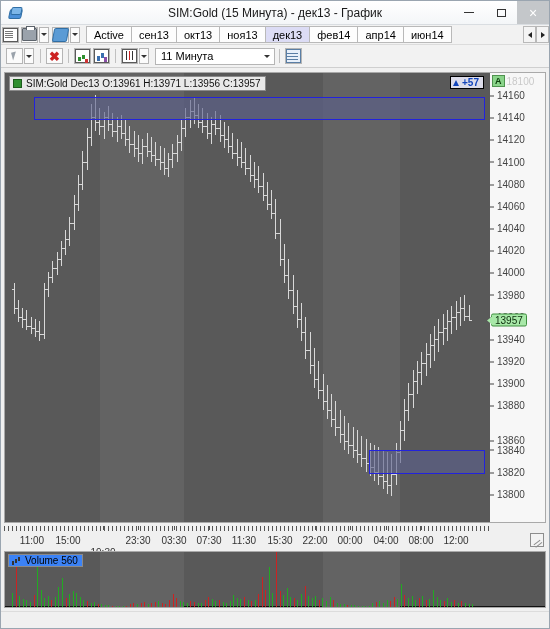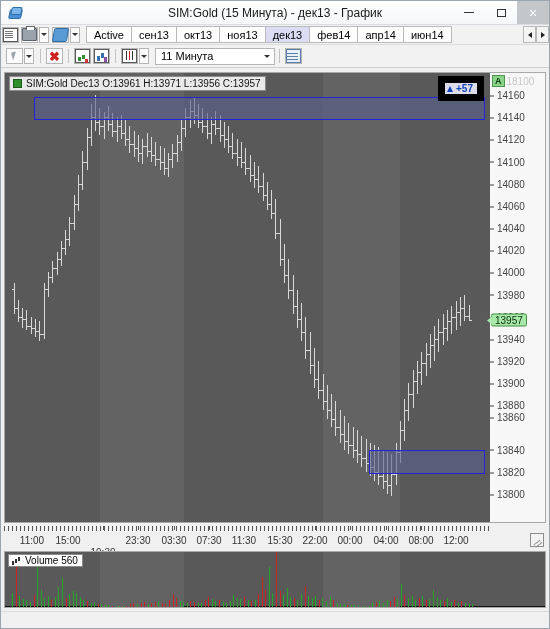--- a/index.html
+++ b/index.html
@@ -412,21 +412,21 @@
     width: 7px; height: 7px;
     background: #2f8f2f;
     border: 1px solid #1d5c1d;
     flex: none;
   }
 
   .delta-badge {
     position: absolute;
     right: 6px; top: 3px;
     background: #dcdcea;
-    border: 7px solid #000000;
+    border: 1px solid #000000;
     font-size: 10px;
     color: #1144bb;
     font-weight: bold;
     padding: 0 4px 0 2px;
     display: flex;
     align-items: center;
     gap: 3px;
     z-index: 6;
   }
   .up-arrow {
@@ -556,21 +556,21 @@
   }
   .vol-axis {
     width: 55px;
     position: relative;
     background: #f7f7f7;
     flex: none;
   }
   .vol-legend {
     position: absolute;
     left: 3px; top: 2px;
-    background: #ffffff;
+    background: #3b82f6;
     border: 1px solid #8a8a8a;
     font-size: 10px;
     padding: 0px 4px 0px 3px;
     display: flex;
     align-items: center;
     gap: 4px;
     z-index: 5;
     white-space: nowrap;
   }
   .vbar { position: absolute; bottom: 0; width: 1px; }
@@ -1040,21 +1040,21 @@
             <div class="ytick" style="top: 132.923px;"><span class="tick-mark"></span>14060</div>
             <div class="ytick" style="top: 155.077px;"><span class="tick-mark"></span>14040</div>
             <div class="ytick" style="top: 177.231px;"><span class="tick-mark"></span>14020</div>
             <div class="ytick" style="top: 199.385px;"><span class="tick-mark"></span>14000</div>
             <div class="ytick" style="top: 221.538px;"><span class="tick-mark"></span>13980</div>
             <div class="ytick" style="top: 243.692px;"><span class="tick-mark"></span>13960</div>
             <div class="ytick" style="top: 265.846px;"><span class="tick-mark"></span>13940</div>
             <div class="ytick" style="top: 288px;"><span class="tick-mark"></span>13920</div>
             <div class="ytick" style="top: 310.154px;"><span class="tick-mark"></span>13900</div>
             <div class="ytick" style="top: 332.308px;"><span class="tick-mark"></span>13880</div>
-            <div class="ytick" style="top: 344px;"><span class="tick-mark"></span>13860</div>
+            <div class="ytick" style="top: 367px;"><span class="tick-mark"></span>13860</div>
             <div class="ytick" style="top: 376.615px;"><span class="tick-mark"></span>13840</div>
             <div class="ytick" style="top: 398.769px;"><span class="tick-mark"></span>13820</div>
             <div class="ytick" style="top: 420.923px;"><span class="tick-mark"></span>13800</div>
             <div class="price-tag" style="top: 247.015px;">13957</div>
           </div>
       </div>
     </div>
 
     <div class="xaxis">
       <div class="xaxis-inner" id="xaxis-inner">

